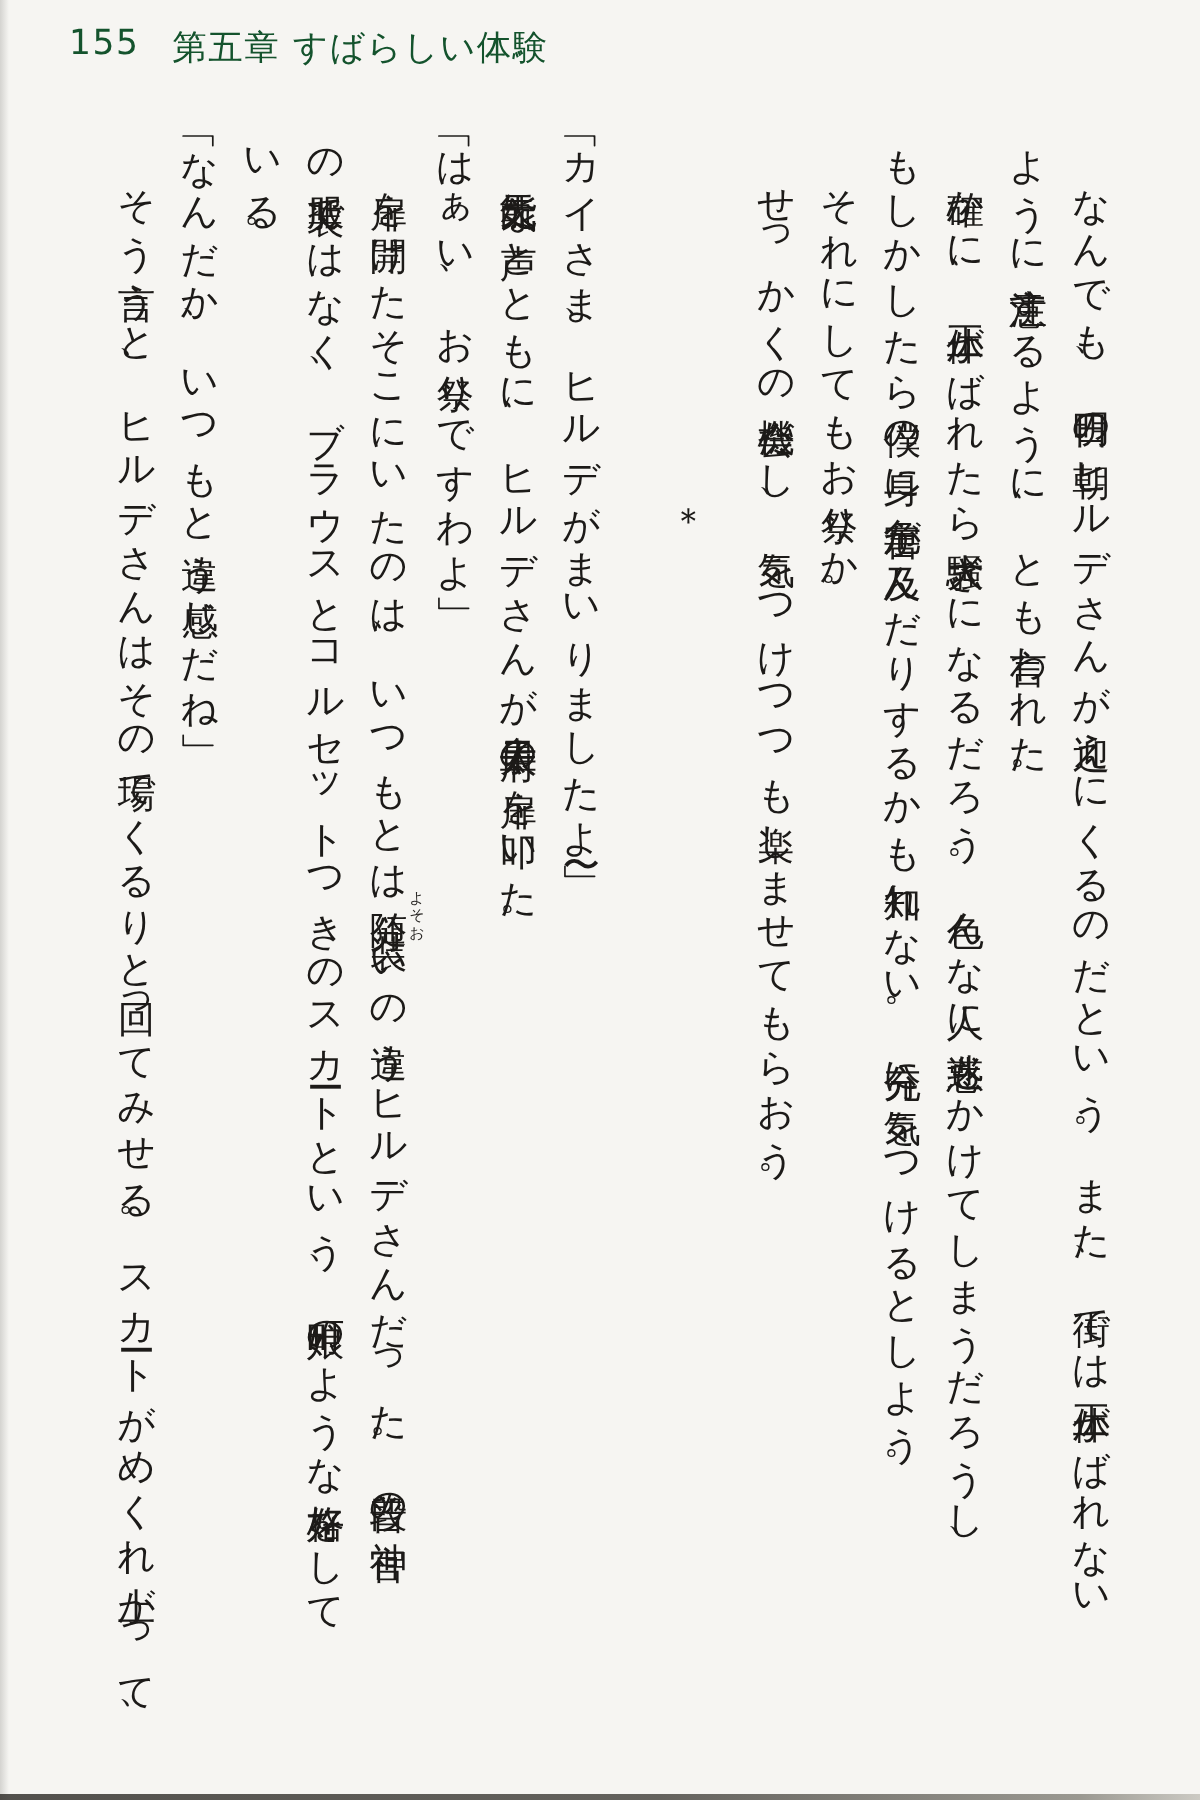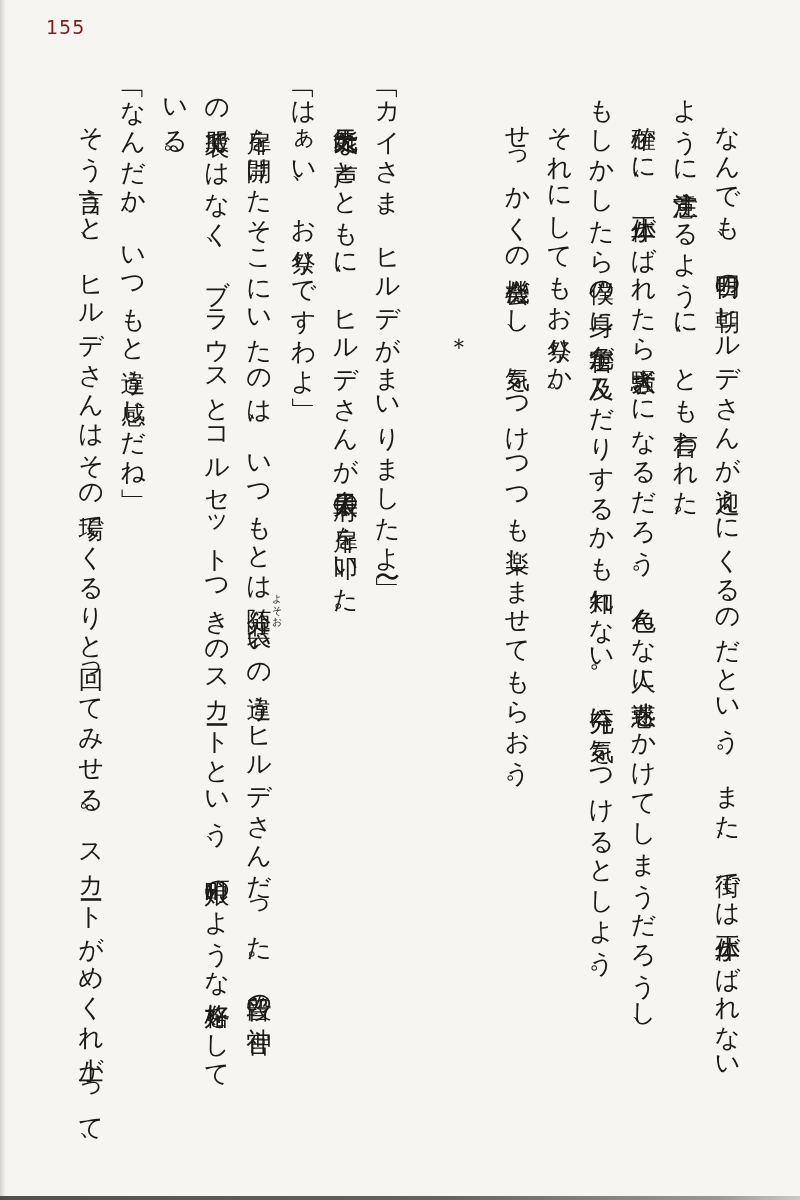--- a/index.html
+++ b/index.html
@@ -14,22 +14,22 @@
     overflow: hidden;
     color: #1f1d1b;
   }
 
   
   .page-header {
     position: absolute;
     top: 16px;
     left: 46px;
     font-family: "DejaVu Sans", sans-serif;
-    font-size: 19px;
-    color: #7f1d1d;
+    font-size: 23px;
+    color: #14532d;
     display: flex;
     align-items: flex-start;
     white-space: nowrap;
   }
   .page-number { letter-spacing: 1px; }
   .chapter-title { margin-left: 22px; letter-spacing: 1px; }
 
   
   .vbody {
     position: absolute;
@@ -75,20 +75,21 @@
     background: linear-gradient(to right, rgba(60,58,54,0.18), rgba(60,58,54,0));
   }
 </style>
 </head>
 <body>
 
 <div class="page">
 
   <header class="page-header">
     <span class="page-number">155</span>
+    <span class="chapter-title">第五章 すばらしい体験</span>
   </header>
 
   <main class="vbody">
       <div class="tline">　なんでも、明日の朝ヒルデさんが迎えにくるのだという。また、街では正体がばれない</div>
       <div class="tline">ように注意するように、とも言われた。</div>
       <div class="tline">　確かに、正体がばれたら大騒ぎになるだろう。色んな人に迷惑もかけてしまうだろうし、</div>
       <div class="tline">もしかしたら僕の身に危害が及んだりするかも知れない。充分に気をつけるとしよう。</div>
       <div class="tline">　それにしてもお祭りか。</div>
       <div class="tline">　せっかくの機会だし、気をつけつつも楽しませてもらおう。</div>
       <div class="tline separator">＊</div>

